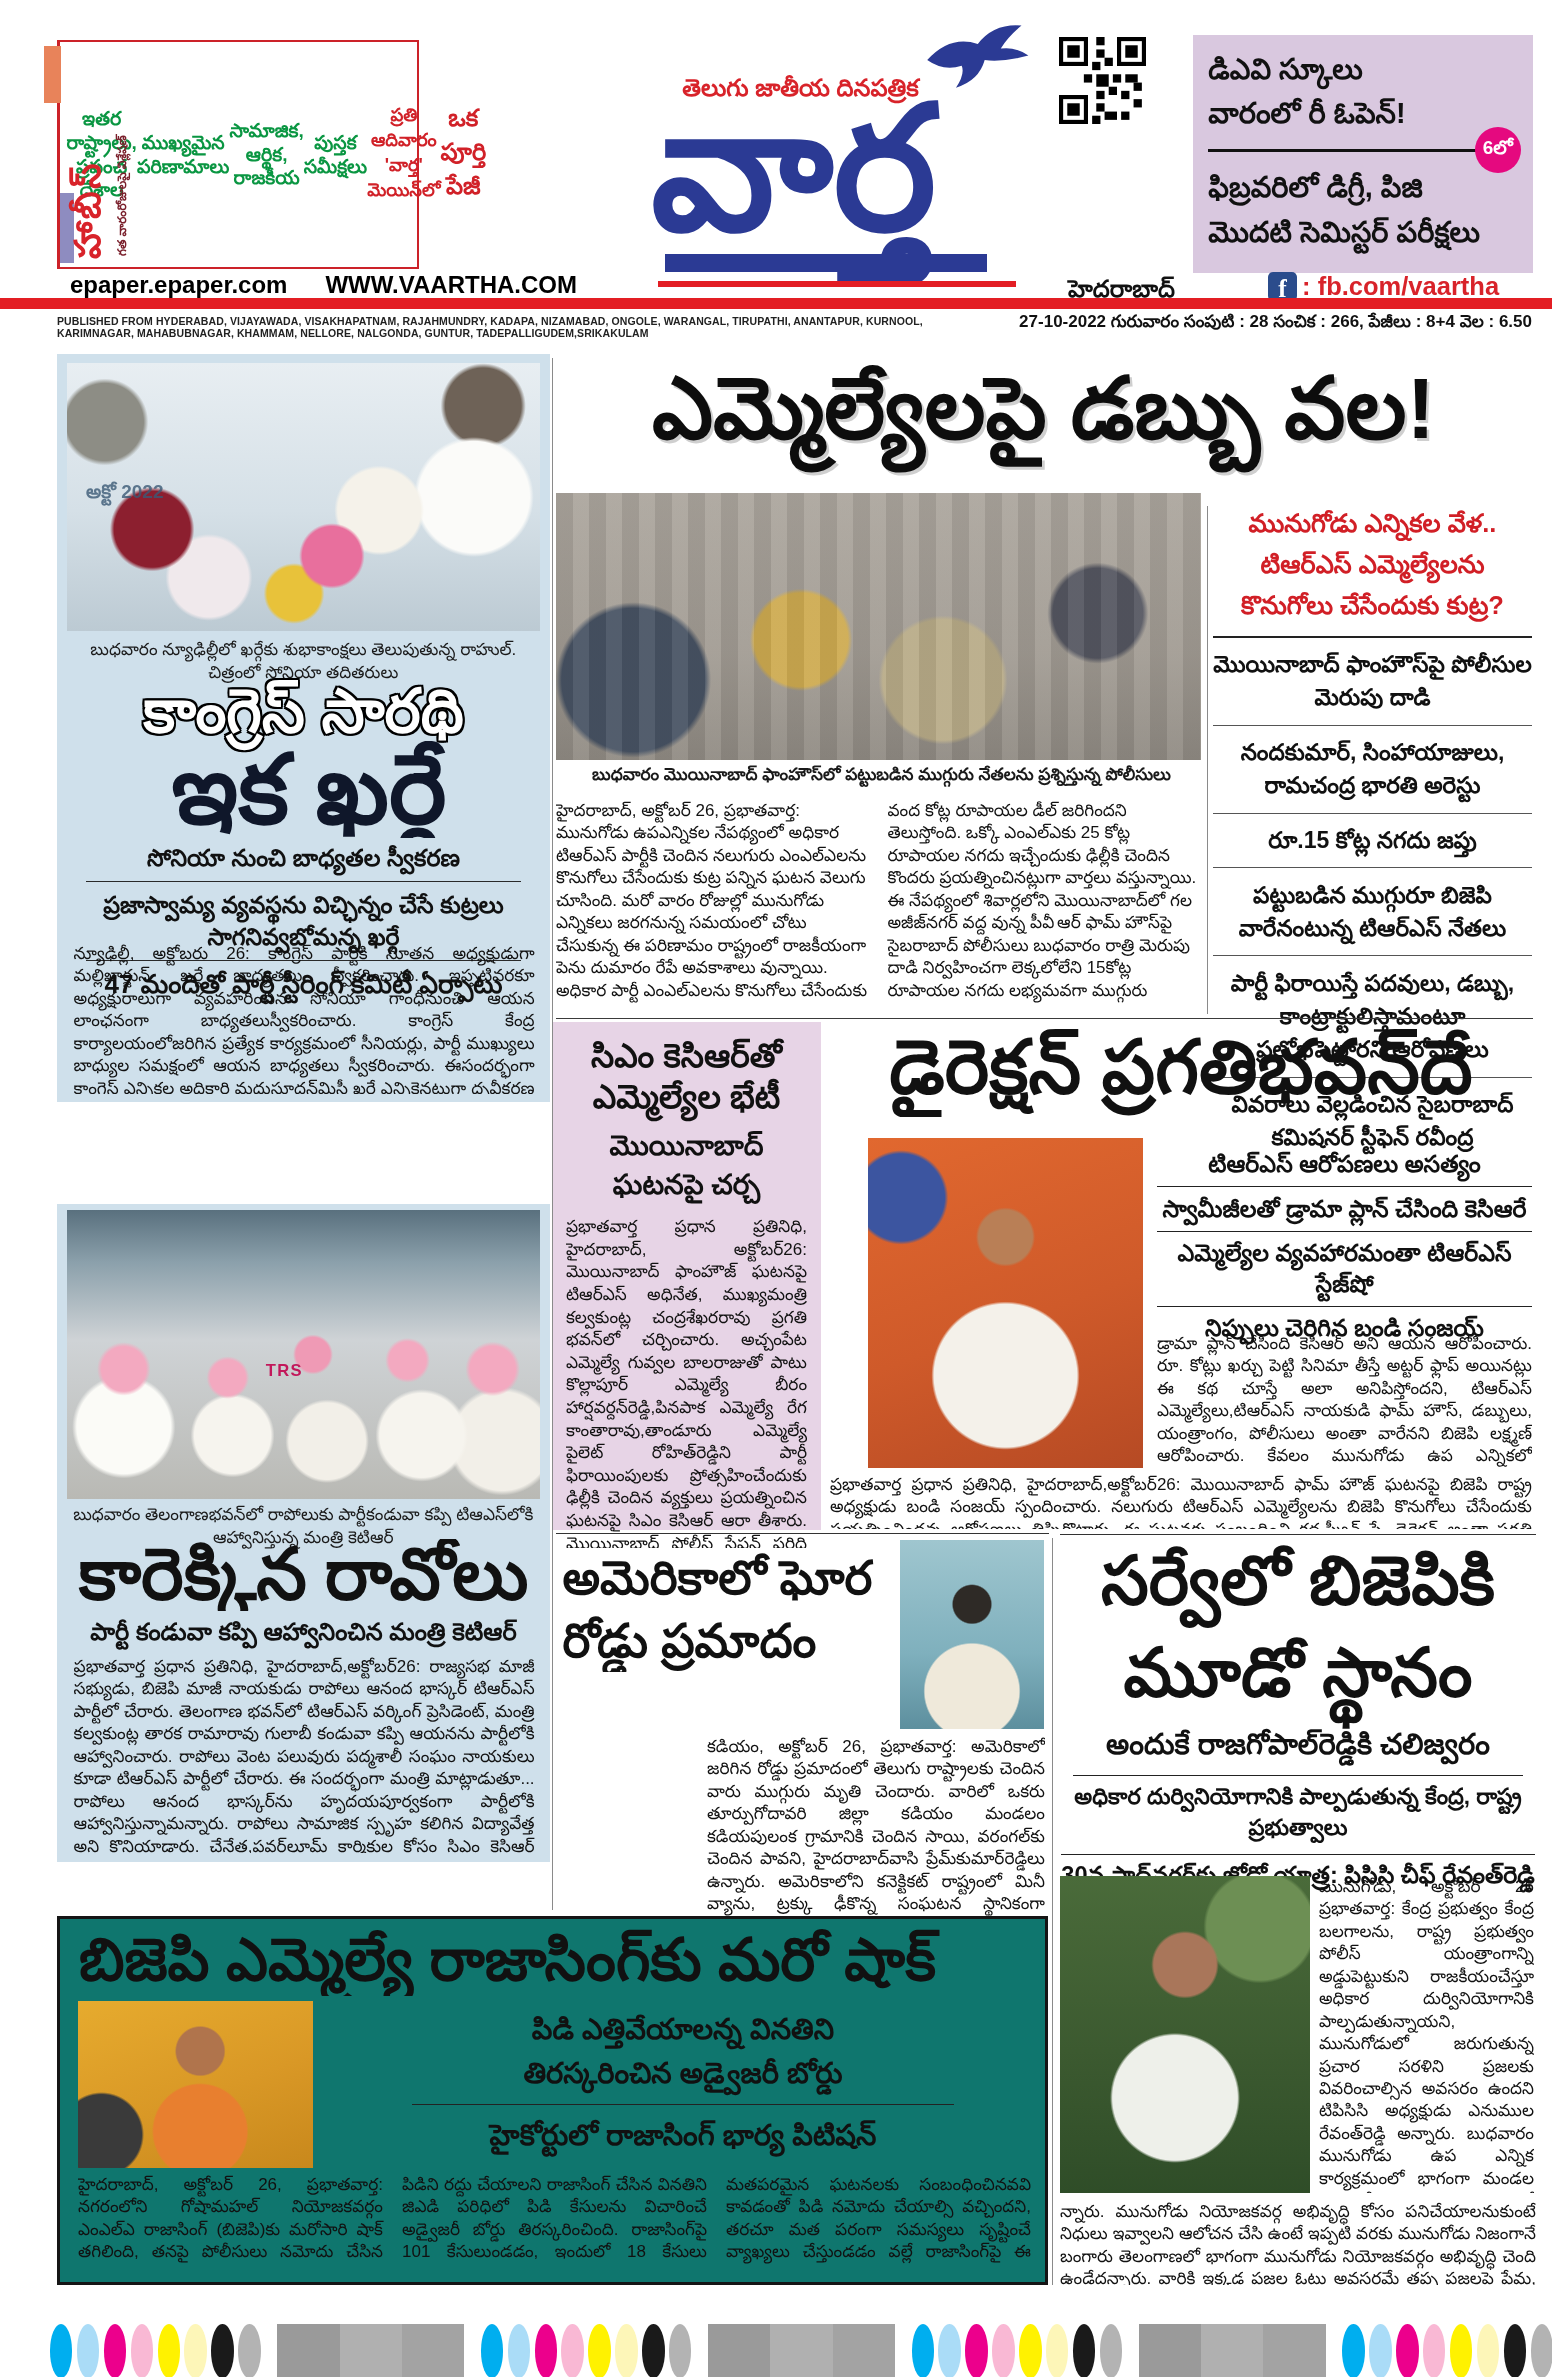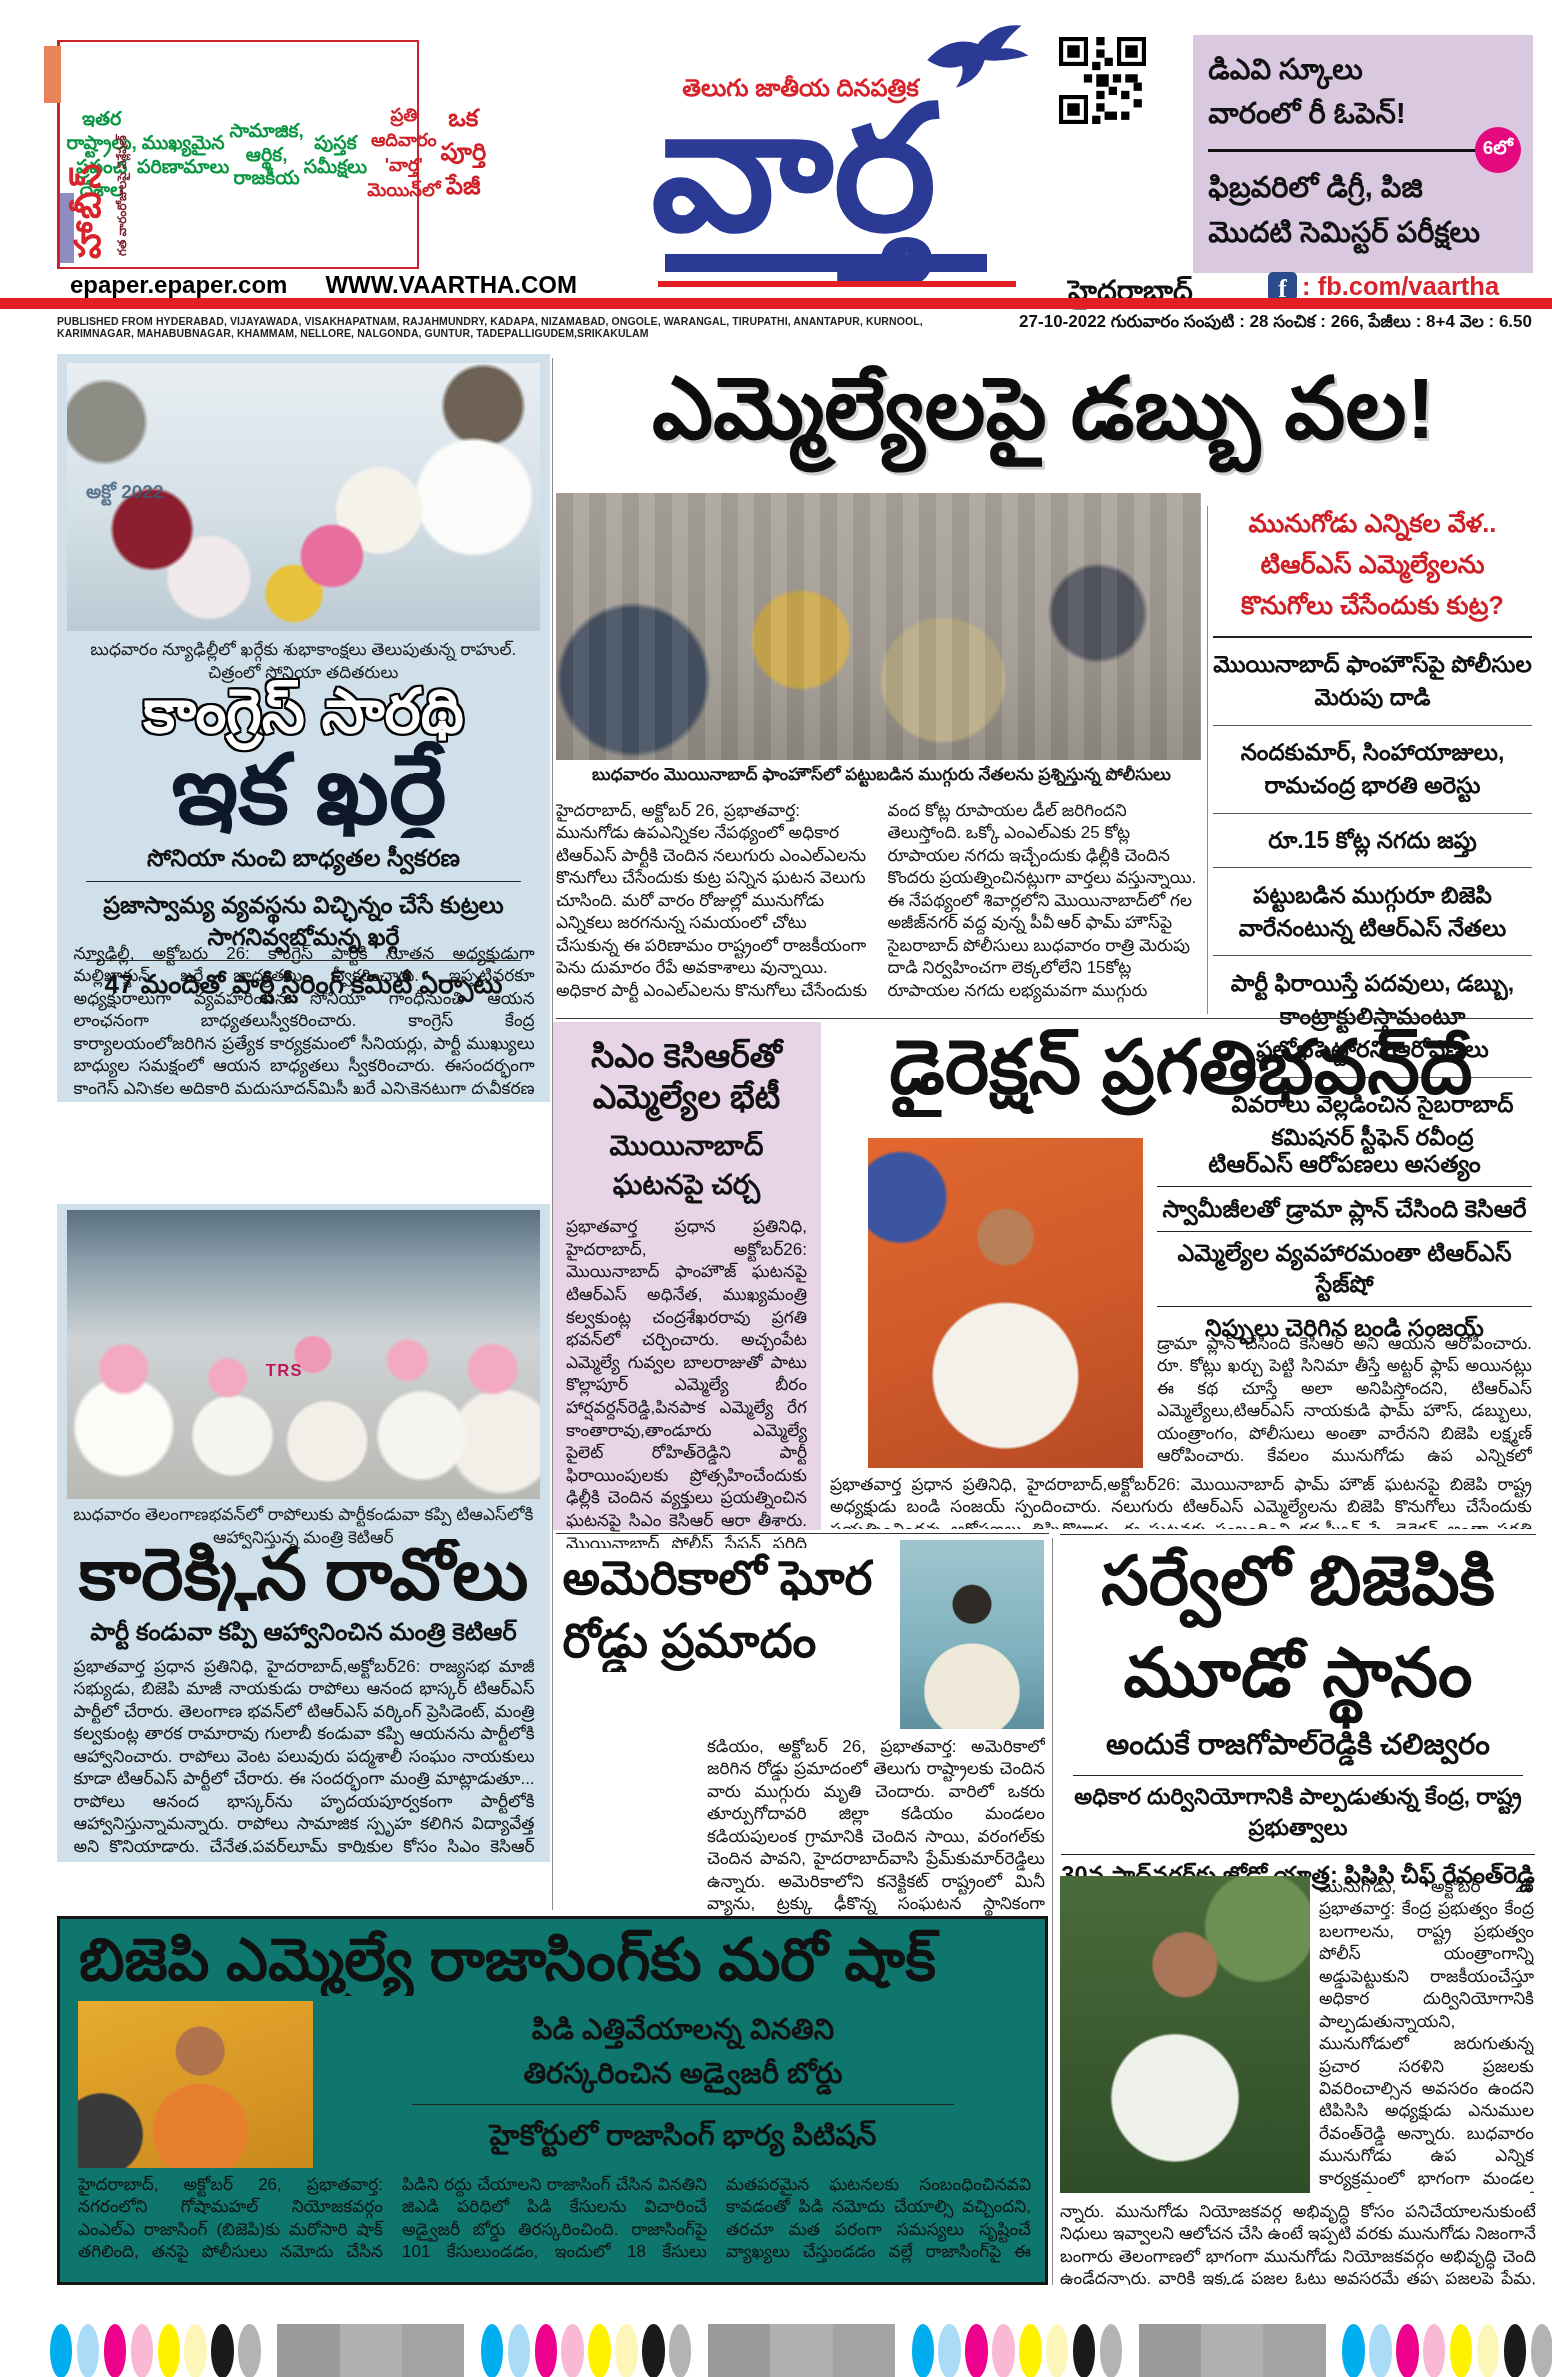--- a/index.html
+++ b/index.html
@@ -28,21 +28,21 @@
   .tagline{left:663px;top:74px;width:275px;color:#d8232a;font-weight:bold;font-size:24px;text-align:center;}
   .logo{left:651px;top:82px;width:383px;font-size:174px;font-weight:900;color:#2b3a94;line-height:1;}
   .logo-bar{left:665px;top:254px;width:322px;height:18px;background:#2b3a94;}
   .logo-red1{left:658px;top:281px;width:358px;height:6.4px;background:#e31e24;}
   .qr{left:1059px;top:37px;width:87px;height:87px;}
   .promo{left:1193px;top:35px;width:340px;height:238px;background:#d9c8df;padding:11.5px 15.3px;box-sizing:border-box;}
   .promo-l{font-size:29px;font-weight:bold;color:#111;line-height:1.55;}
   .promo-rule{position:relative;height:2.6px;background:#111;margin:12.8px 19px 12.8px 0;}
   .badge{position:absolute;right:-22px;top:-22px;width:46px;height:46px;border-radius:50%;background:#e5097f;
          color:#fff;font-size:19px;font-weight:bold;display:flex;align-items:center;justify-content:center;}
-  .cityrow-city{left:1068px;top:275px;font-size:28px;font-weight:bold;}
+  .cityrow-city{left:1068px;top:275px;font-size:24px;font-weight:bold;}
   .fbrow{left:1268px;top:272px;display:flex;align-items:center;gap:5.1px;}
   .fb-ic{width:29px;height:29px;background:#2b4c8c;color:#fff;border-radius:5.1px;font-family:"Liberation Serif",serif;
          font-weight:bold;font-size:25.5px;display:flex;align-items:flex-end;justify-content:center;line-height:0.95;}
   .fb-tx{color:#d8232a;font-size:25.5px;font-weight:bold;}
   .redrule{left:0;top:298px;width:1552px;height:11px;background:#e31e24;}
   .pub{left:57px;top:315px;width:920px;font-size:10.5px;font-weight:bold;color:#222;letter-spacing:0.1px;}
   .dateline{left:983px;top:312px;width:549px;font-size:17px;font-weight:bold;text-align:right;}
 
   
   .lead-head{left:552px;top:346px;width:983px;height:139px;font-size:86px;font-weight:900;color:#0d0d0d;

